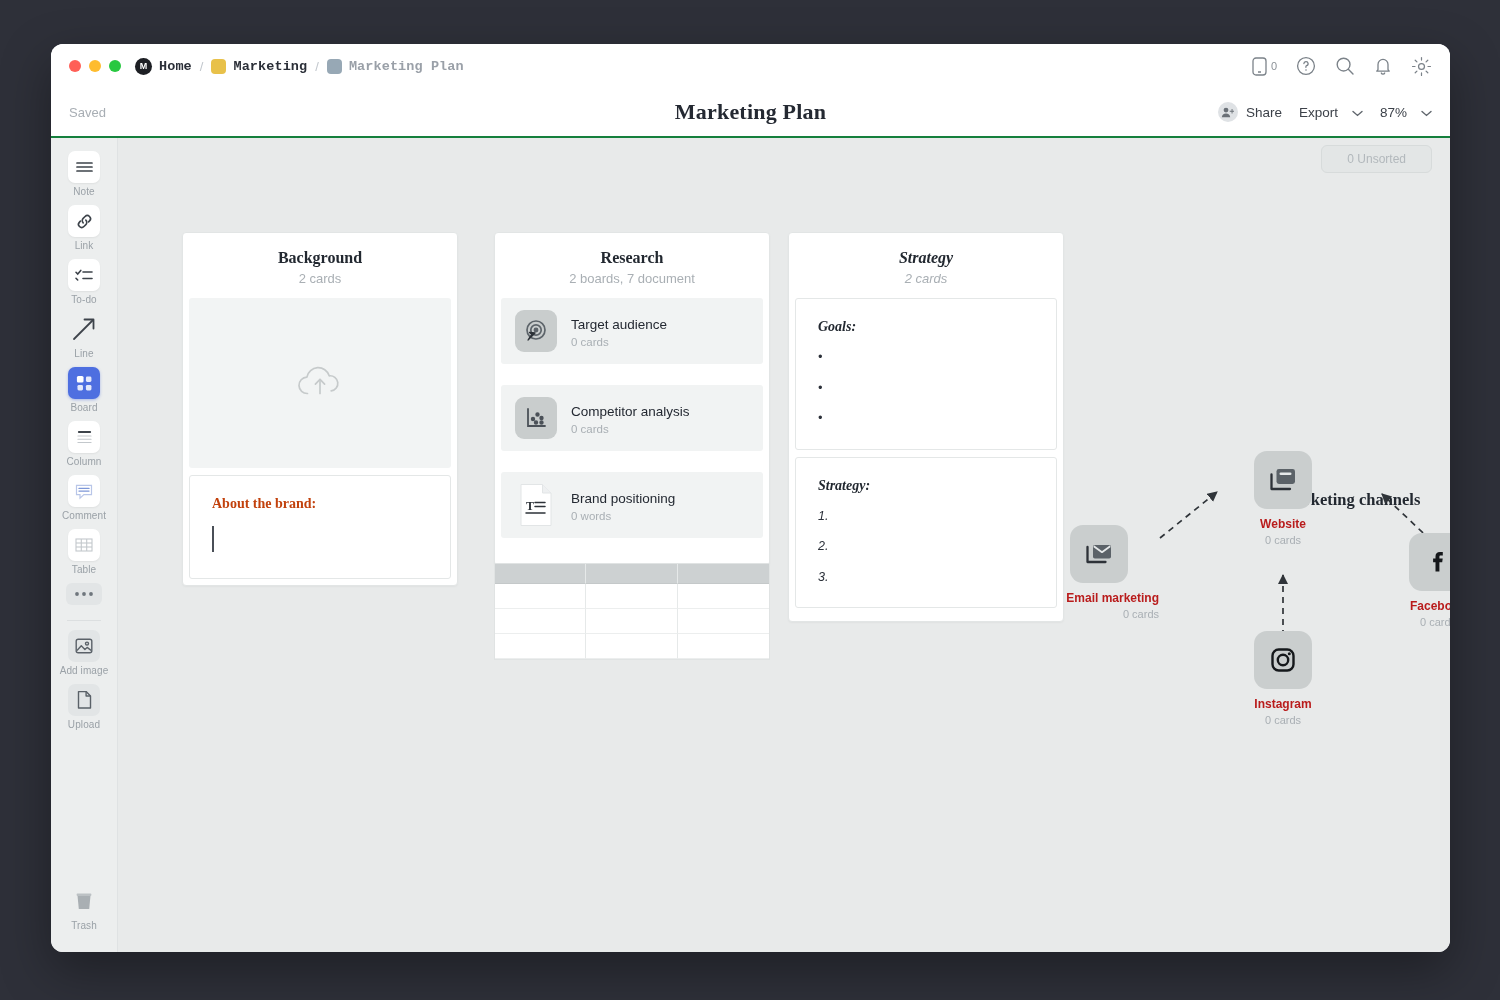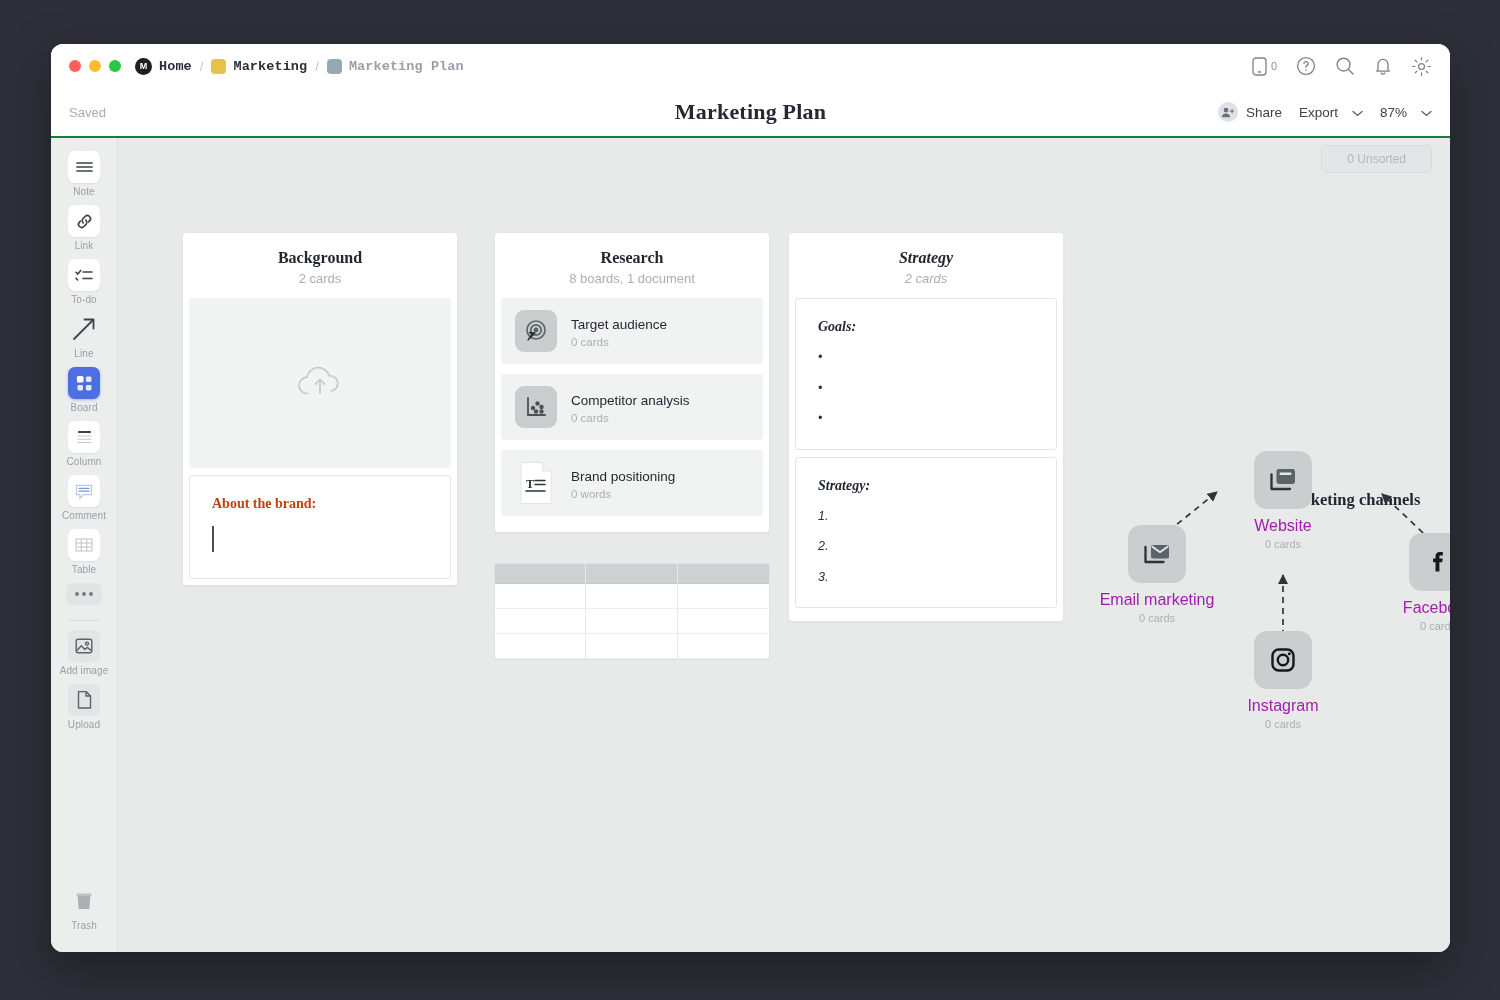--- a/index.html
+++ b/index.html
@@ -140,21 +140,21 @@
     font-family: "Liberation Serif", serif;
     font-weight: 700; font-size: 14px; color: #c2410c;
     margin-bottom: 14px;
   }
   .caret { width: 1.5px; height: 26px; background: #4a4f57; }
 
   
   .item-row {
     display: flex; align-items: center; gap: 14px;
     background: #f1f3f3; border-radius: 3px;
-    padding: 12px 14px; margin-bottom: 10px;
+    padding: 12px 14px; margin-bottom: 21px;
   }
   .item-ic {
     width: 42px; height: 42px; border-radius: 9px;
     background: #c9cdcd; flex: 0 0 42px;
     display: flex; align-items: center; justify-content: center;
   }
   .item-ic.doc { background: transparent; }
   .item-name { font-size: 13.5px; color: #242932; font-weight: 400; }
   .item-meta { font-size: 11.5px; color: #a9afb4; margin-top: 3px; }
 
@@ -187,21 +187,21 @@
     text-align: center;
     font-family: "Liberation Serif", serif;
     font-weight: 700; font-size: 16.5px; color: #222830;
   }
   .node { position: absolute; width: 120px; text-align: center; }
   .node-ic {
     width: 58px; height: 58px; border-radius: 13px;
     background: #cacece; margin: 0 auto 8px;
     display: flex; align-items: center; justify-content: center;
   }
-  .node-lbl { font-size: 16px; color: #a21caf; font-weight: 400; }
+  .node-lbl { font-size: 12px; color: #b91c1c; font-weight: 700; }
   .node-meta { font-size: 11px; color: #a9afb4; margin-top: 3px; }
 
   svg.arrows { position: absolute; left: 0; top: 0; width: 100%; height: 100%; pointer-events: none; }
 </style>
 </head>
 <body>
 
 <div class="desktop">
  <div class="window">
 
@@ -461,21 +461,21 @@
           <div class="note-card">
             <div class="note-h">About the brand:</div>
             <div class="caret"></div>
           </div>
         </div>
       </div>
 
       <div class="col" style="left:376px; top:94px; width:276px;">
         <div class="col-head">
           <div class="col-title">Research</div>
-          <div class="col-sub">8 boards, 1 document</div>
+          <div class="col-sub">2 boards, 7 document</div>
         </div>
         <div class="col-body">
 
           <div class="item-row">
             <span class="item-ic">
               <svg width="26" height="26" viewBox="0 0 26 26" fill="none" stroke="#5d646a" stroke-width="1.7">
                 <circle cx="13" cy="12" r="9"></circle>
                     <circle cx="13" cy="12" r="5.2"></circle>
                     <circle cx="13" cy="12" r="1.6" fill="#5d646a"></circle>
                 <path d="M5 22l7-7-5.5-.6 2.3 1.9z" fill="#2d3238" stroke="#2d3238" stroke-width="1.3" stroke-linejoin="round"></path>
@@ -582,21 +582,21 @@
           <svg width="30" height="28" viewBox="0 0 30 28" fill="none">
             <rect x="8.5" y="3" width="18.5" height="15" rx="2.4" fill="#5b6268"></rect>
             <rect x="11.5" y="6.4" width="12" height="2.6" rx="1.3" fill="#e6e9ea"></rect>
             <path d="M3.5 8.5v14.5h18.5" stroke="#2d3238" stroke-width="2.3" stroke-linecap="round" stroke-linejoin="round" fill="none"></path>
           </svg>
         </div>
         <div class="node-lbl">Website</div>
         <div class="node-meta">0 cards</div>
       </div>
 
-      <div class="node" style="left:979px; top:387px;">
+      <div class="node" style="left:921px; top:387px;text-align:right;">
         <div class="node-ic">
           <svg width="30" height="26" viewBox="0 0 30 26" fill="none">
             <rect x="9" y="4" width="18" height="13.5" rx="1.8" fill="#5b6268"></rect>
             <path d="M9.8 5.2l8.2 6 8.2-6" stroke="#e6e9ea" stroke-width="1.8" fill="none" stroke-linejoin="round"></path>
             <path d="M3.5 6v15h18" stroke="#2d3238" stroke-width="2.3" stroke-linecap="round" stroke-linejoin="round" fill="none"></path>
           </svg>
         </div>
         <div class="node-lbl">Email marketing</div>
         <div class="node-meta">0 cards</div>
       </div>

